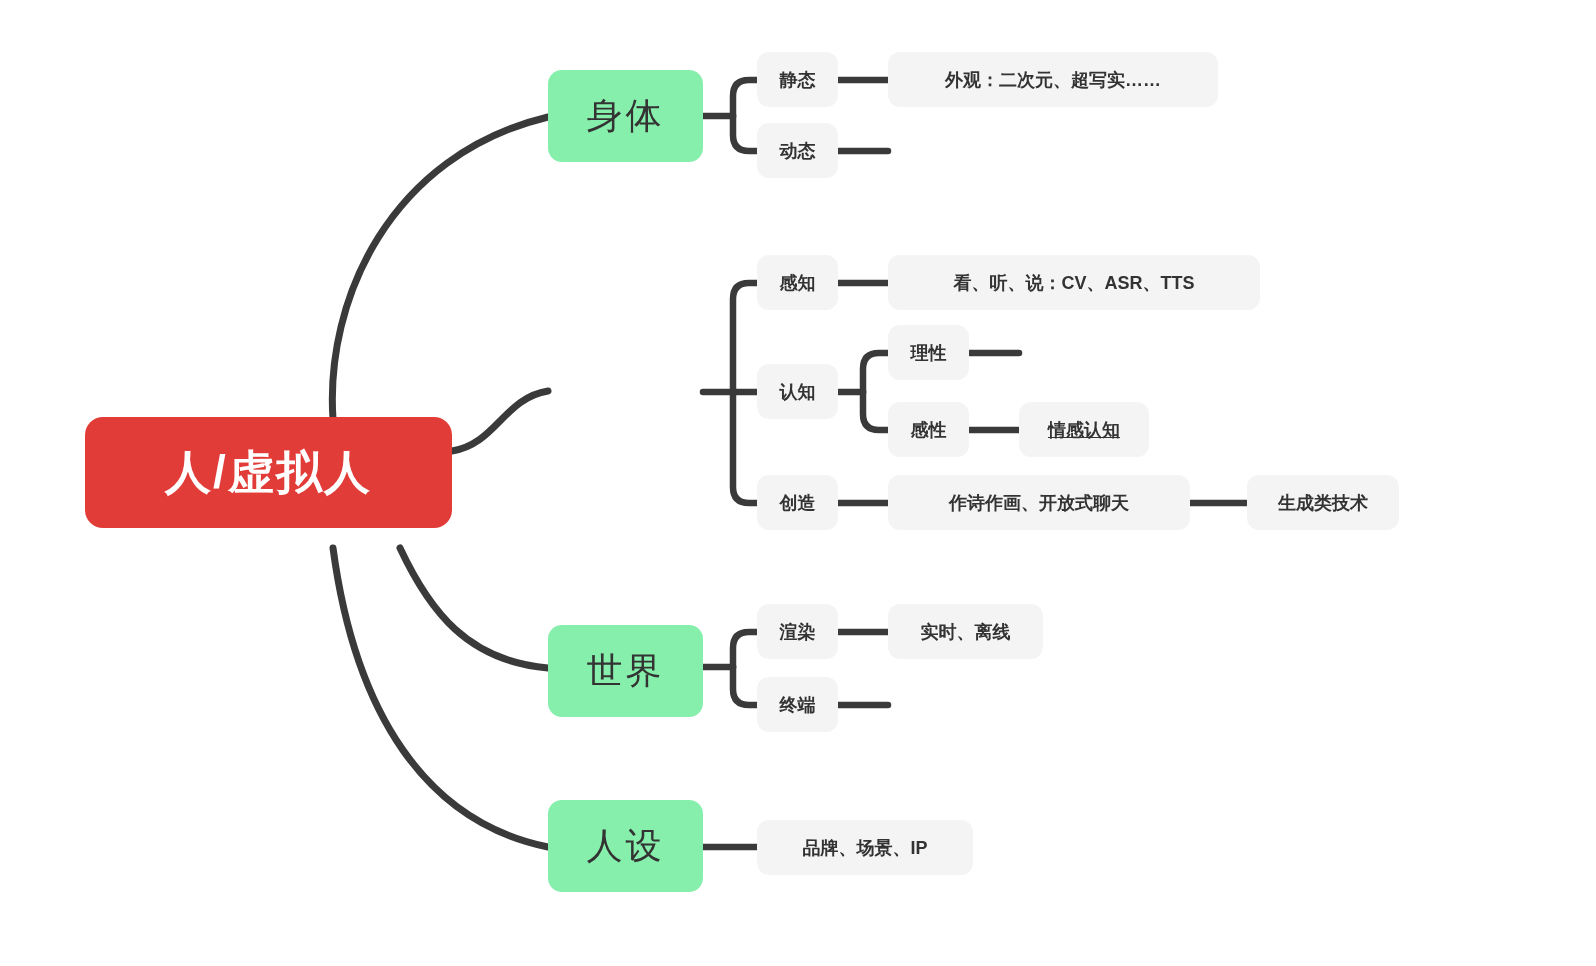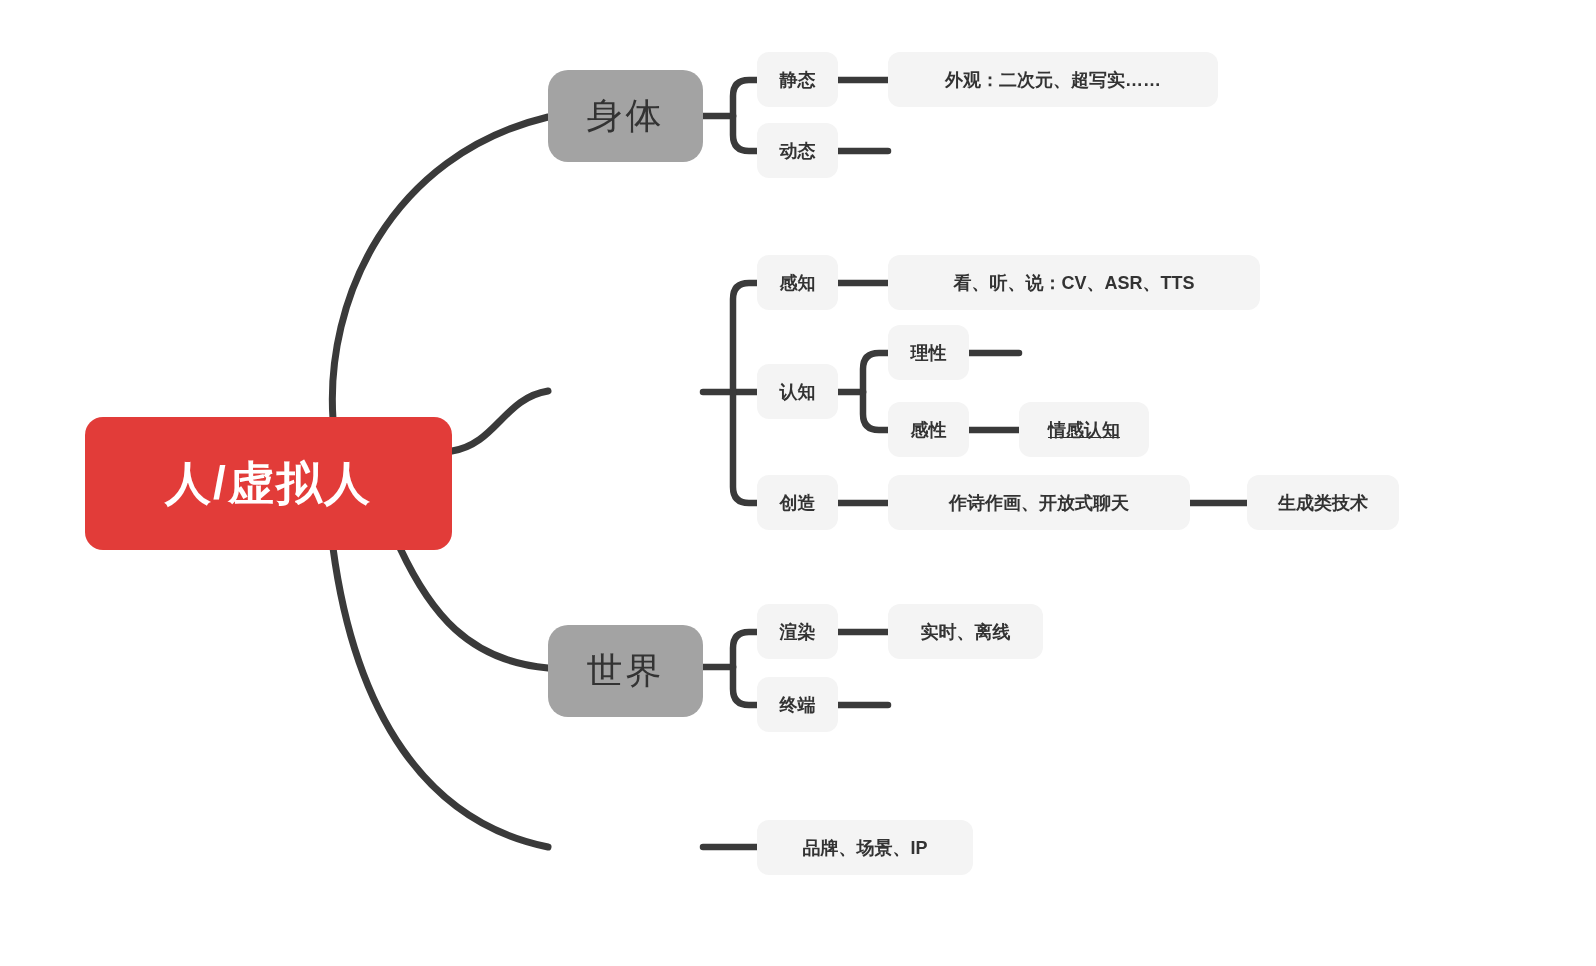--- a/index.html
+++ b/index.html
@@ -34,32 +34,32 @@
     position: absolute;
     display: flex;
     align-items: center;
     justify-content: center;
     box-sizing: border-box;
     white-space: nowrap;
     color: #333333;
     cursor: default;
   }
   .node.root {
-    left: 85px; top: 417px; width: 367px; height: 133px;
+    left: 85px; top: 417px; width: 367px; height: 111px;
     background: #e23c39;
     border-radius: 18px;
     color: #ffffff;
     font-size: 46px;
     font-weight: 700;
     letter-spacing: 2px;
   }
   .node.branch {
     left: 548px; width: 155px; height: 92px;
-    background: #a3a3a3;
-    border-radius: 20px;
+    background: #86efac;
+    border-radius: 14px;
     font-size: 36px;
     font-weight: 500;
     letter-spacing: 3px;
   }
   .node.sub, .node.leaf {
     height: 55px;
     background: #f4f4f4;
     border-radius: 12px;
     font-size: 18px;
     font-weight: 600;
@@ -121,15 +121,16 @@
   <div class="node leaf" style="left:1019px; top:402px; width:130px;text-decoration:underline;">情感认知</div>
   <div class="node sub" style="left:757px; top:475px; width:81px;">创造</div>
   <div class="node leaf" style="left:888px; top:475px; width:302px;">作诗作画、开放式聊天</div>
   <div class="node leaf" style="left:1247px; top:475px; width:152px;">生成类技术</div>
 
   <div class="node branch" style="top:625px;">世界</div>
   <div class="node sub" style="left:757px; top:604px; width:81px;">渲染</div>
   <div class="node leaf" style="left:888px; top:604px; width:155px;">实时、离线</div>
   <div class="node sub" style="left:757px; top:677px; width:81px;">终端</div>
 
+  <div class="node branch" style="top:800px;">人设</div>
   <div class="node leaf" style="left:757px; top:820px; width:216px;text-align:center;">品牌、场景、IP</div>
 
 </div>
 
 </body></html>

